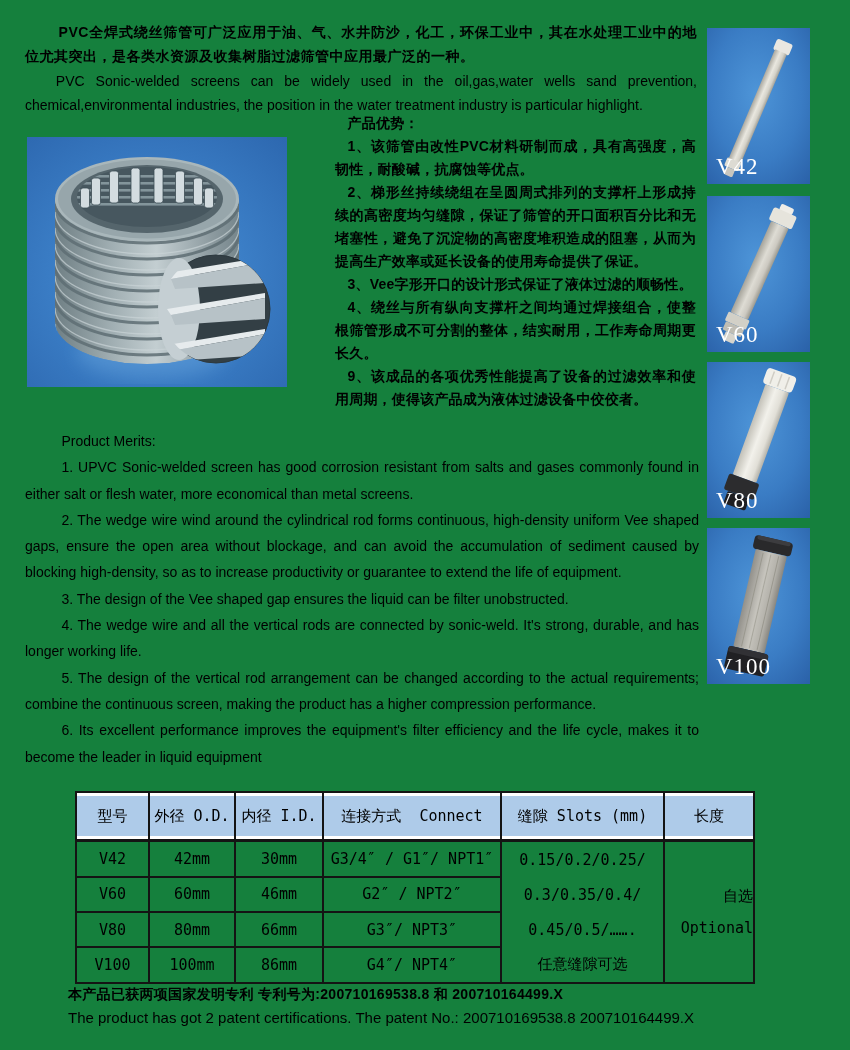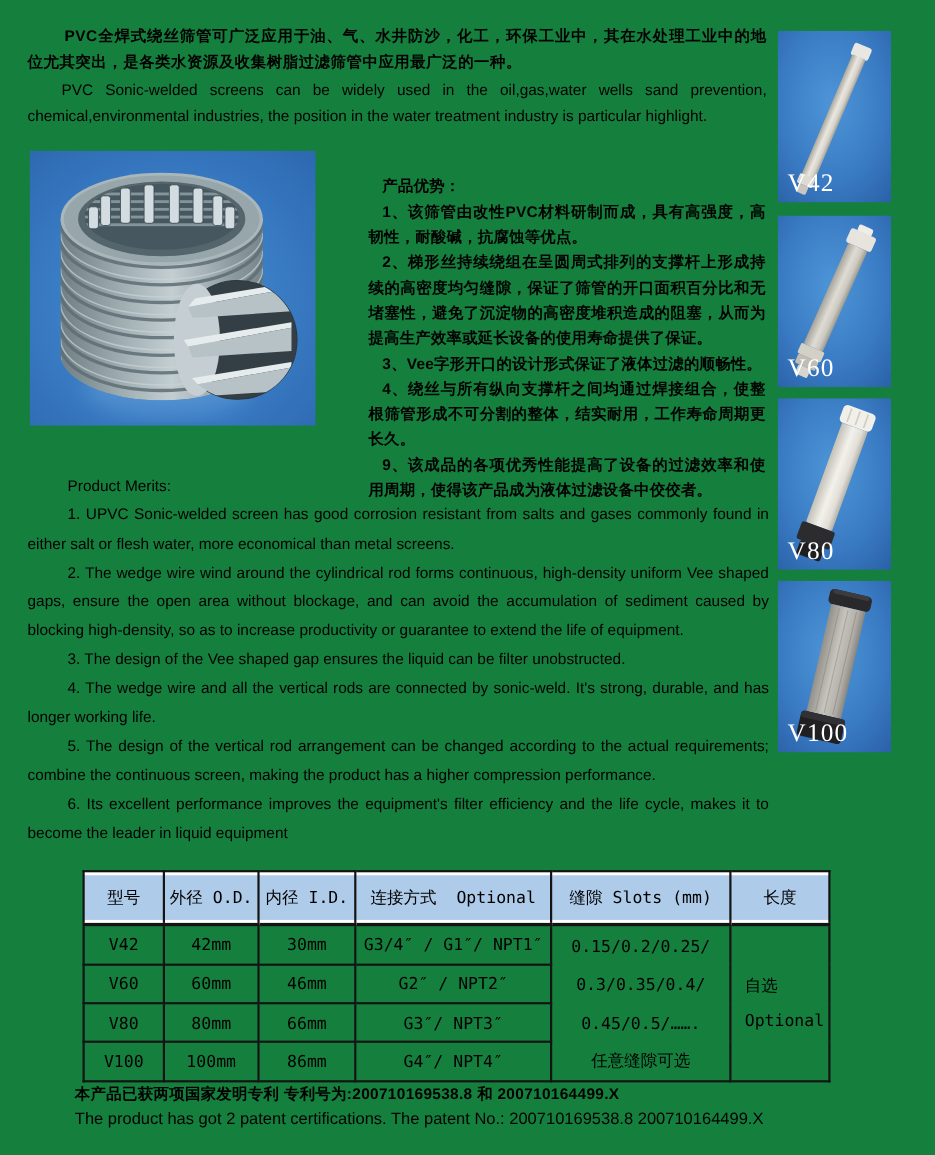--- a/index.html
+++ b/index.html
@@ -13,21 +13,21 @@
     overflow:hidden;
   }
   
   .intro{position:absolute;left:25px;top:20px;width:672px;}
   .intro p{margin:0;text-align:justify;}
   .intro .zh{font-size:14px;font-weight:bold;line-height:24px;text-indent:2.4em;letter-spacing:.5px;}
   .intro .en{font-size:14px;line-height:24px;text-indent:2.2em;margin-top:1px;}
   
   .image3d{position:absolute;left:27px;top:137px;width:260px;height:250px;}
   .advantages{position:absolute;left:335px;top:112px;width:361px;
-    font-size:14px;font-weight:bold;line-height:23px;text-align:justify;letter-spacing:.2px;margin-top:46px;}
+    font-size:14px;font-weight:bold;line-height:23px;text-align:justify;letter-spacing:.2px;}
   .advantages p{margin:0;text-indent:0.9em;}
   
   .merits{position:absolute;left:25px;top:428px;width:674px;
     font-size:14px;line-height:26.3px;text-align:justify;}
   .merits p{margin:0;text-indent:2.6em;}
   
   .product-card{position:absolute;left:707px;width:103px;height:156px;}
   .product-card svg{display:block;width:103px;height:156px;}
   .product-label{position:absolute;left:9px;bottom:4px;
     font-family:"Liberation Serif","DejaVu Serif",serif;
@@ -39,21 +39,21 @@
     font-size:15px;}
   .spec-table td,.spec-table th{border:2px solid #141414;text-align:center;vertical-align:middle;padding:0;}
   .spec-table th{
     height:46px;font-weight:normal;white-space:pre;
     background:linear-gradient(#ffffff 0 3px,#aecbe9 3px calc(100% - 3px),#ffffff calc(100% - 3px));
     border-bottom:3px solid #141414;
   }
   .spec-table td{height:33px;}
   .slots-cell > div{height:35px;display:flex;align-items:center;justify-content:center;text-align:center;}
   .length-cell{vertical-align:middle;}
-  .length-cell > div{display:flex;flex-direction:column;align-items:flex-start;gap:13px;margin-left:12px;}
+  .length-cell > div{display:flex;flex-direction:column;align-items:flex-end;gap:13px;margin-left:12px;}
   
   .patent{position:absolute;left:68px;top:983px;width:700px;line-height:23px;}
   .patent .zh{font-size:14px;font-weight:bold;margin:0;letter-spacing:.3px;}
   .patent .en{font-size:15px;margin:0;}
 </style>
 </head>
 <body>
 
 <div class="page">
 
@@ -301,21 +301,21 @@
         <col style="width:88px">
       <col style="width:178px">
         <col style="width:163px">
         <col style="width:90px">
     </colgroup>
     <thead>
       <tr>
         <th>型号</th>
         <th>外径 O.D.</th>
         <th>内径 I.D.</th>
-        <th>连接方式  Optional</th>
+        <th>连接方式  Connect</th>
         <th>缝隙 Slots (mm)</th>
         <th>长度</th>
       </tr>
     </thead>
     <tbody>
       <tr>
         <td>V42</td>
         <td>42mm</td>
         <td>30mm</td>
         <td>G3/4″ / G1″/  NPT1″</td>

